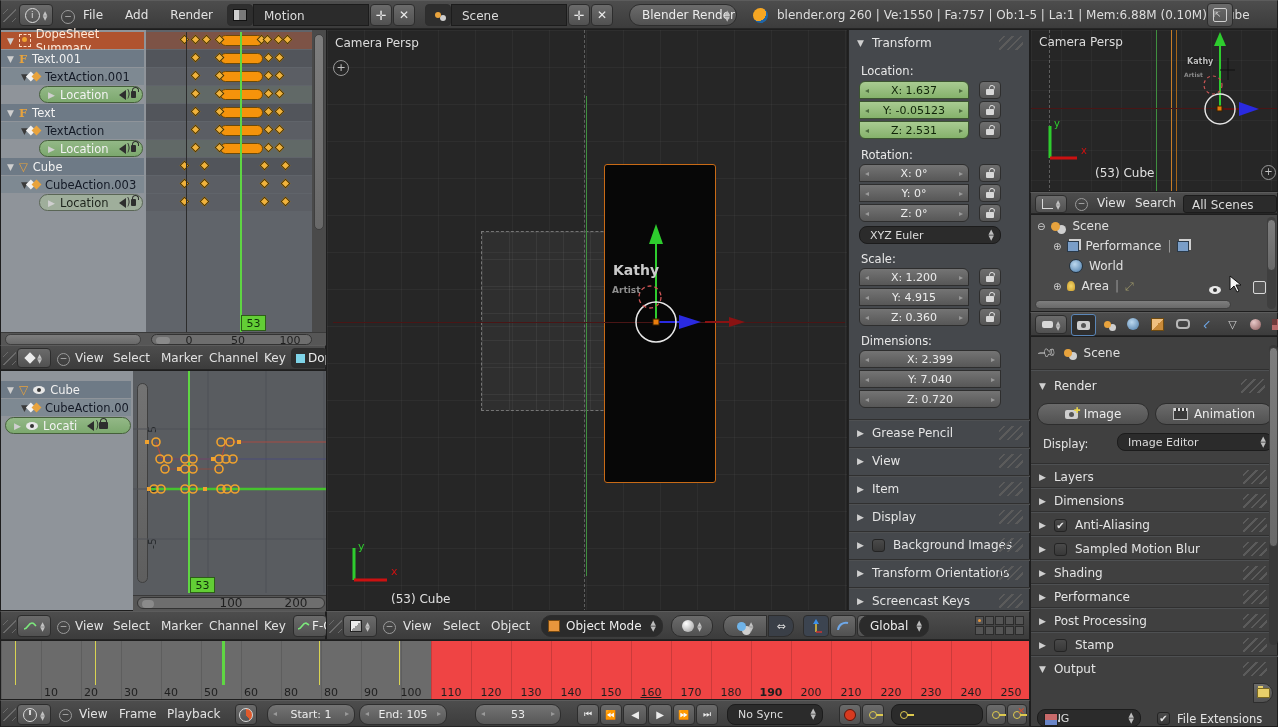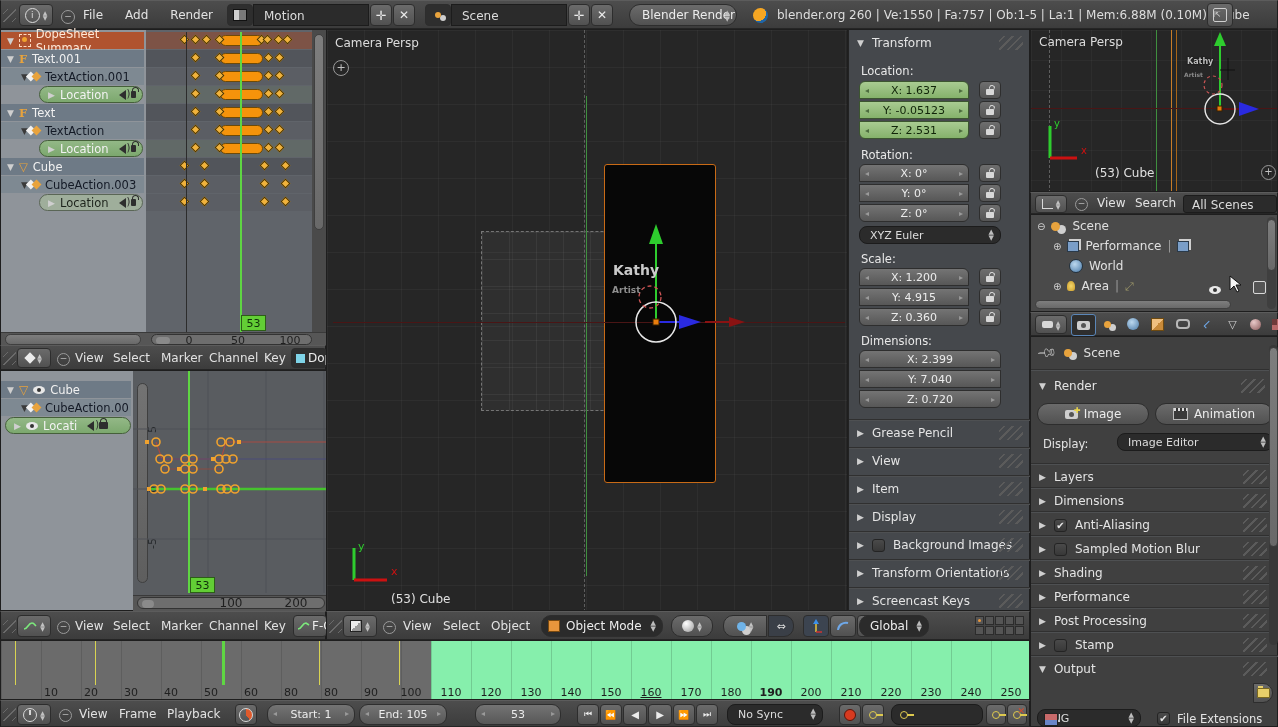--- a/index.html
+++ b/index.html
@@ -877,21 +877,21 @@
           <span>▼</span>
         </span>
     </div>
     <span class="cb abs on" style="left:126px;top:375px;">✔</span>
     <span class="abs" style="left:146px;top:375px;font-size:11.5px;color:#e4e4e4;">File Extensions</span>
     <div class="abs" style="left:238px;top:8px;width:9px;height:300px;background:#383838;border-radius:5px;">
       <div class="scrollpill" style="left:0;top:2px;width:9px;height:200px;"></div>
     </div>
   </div>
 
-  <div class="region" style="left:0;top:640px;width:1030px;height:60px;background:#86efac;overflow:hidden;">
+  <div class="region" style="left:0;top:640px;width:1030px;height:60px;background:#ef4444;overflow:hidden;">
     <div class="abs" id="tl-inrange" style="left: 0px; top: 0px; height: 60px; background: linear-gradient(90deg, rgba(0, 0, 0, 0.12) 1px, transparent 1px) 0% 0% / 40px 100% rgb(107, 107, 107); width: 430px;"></div>
     <div class="abs" style="left:430px;top:0;width:600px;height:60px;background-image:linear-gradient(90deg,rgba(0,0,0,0.15) 1px,transparent 1px);background-size:40px 100%;"></div>
     <div id="tl-keys" class="abs" style="left:0;top:0;width:1030px;height:44px;">
         <div class="vline" style="left: 14px; top: 0px; height: 44px; background: rgb(216, 211, 82);"></div>
         <div class="vline" style="left: 94px; top: 0px; height: 44px; background: rgb(216, 211, 82);"></div>
         <div class="vline" style="left: 318px; top: 0px; height: 44px; background: rgb(216, 211, 82);"></div>
         <div class="vline" style="left: 398px; top: 0px; height: 44px; background: rgb(216, 211, 82);"></div>
         <div class="vline" style="left: 221px; top: 0px; width: 2.5px; height: 44px; background: rgb(95, 214, 67);"></div>
       </div>
     <div id="tl-ticks" class="abs" style="left:0;top:44px;width:1030px;height:16px;">

